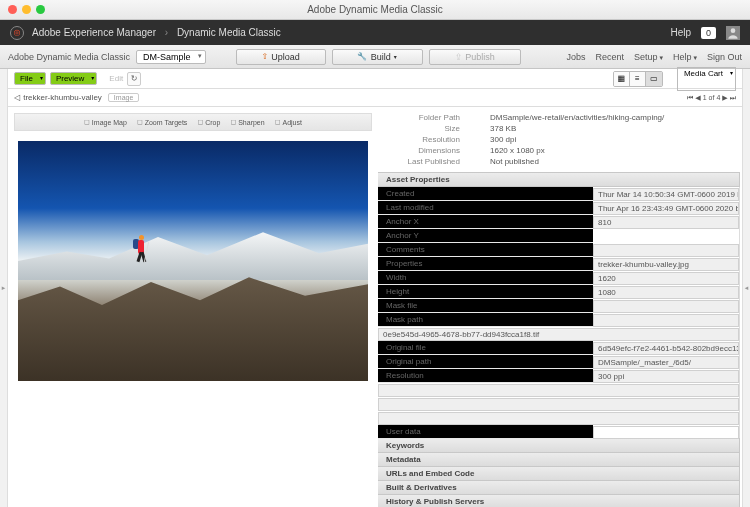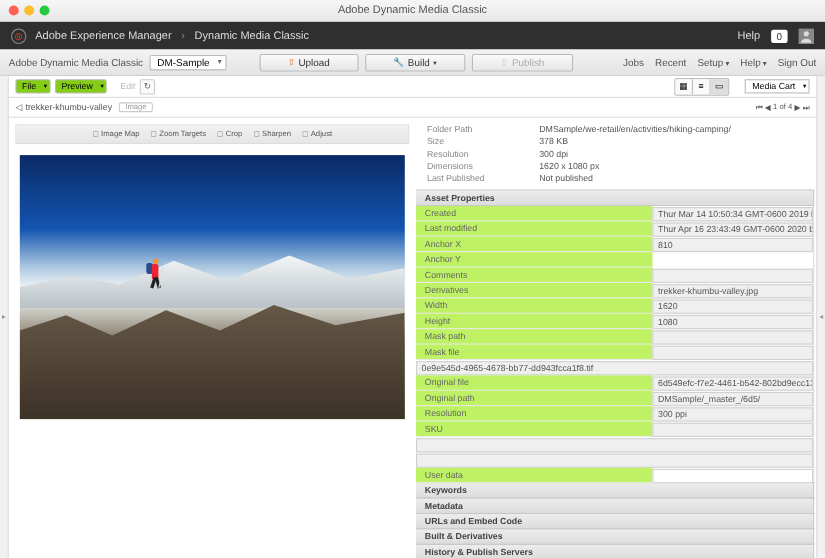--- a/index.html
+++ b/index.html
@@ -48,21 +48,21 @@
 
 .filebar { height:20px; border-bottom:1px solid #ddd; display:flex; align-items:center; padding:0 6px; gap:4px; }
 .small-dd { border:1px solid #bbb; background:#84cc16; padding:1px 12px 1px 5px; font-size:8px; position:relative; border-radius:2px; }
 .small-dd::after{content:"▾"; position:absolute; right:2px; top:1px; font-size:6px;}
 .iconbtn { width:14px; height:14px; border:1px solid #ccc; border-radius:2px; display:flex; align-items:center; justify-content:center; font-size:8px; color:#666; background:#fafafa; }
 .filebar .spacer{flex:1;}
 .viewtoggle { display:flex; border:1px solid #bbb; border-radius:2px; overflow:hidden; }
 .viewtoggle div { width:16px; height:14px; display:flex; align-items:center; justify-content:center; font-size:8px; border-right:1px solid #bbb; background:#fafafa; }
 .viewtoggle div:last-child{border:none;}
 .viewtoggle div.active{background:#ddd;}
-.mediacart { border:1px solid #bbb; padding:1px 12px 1px 6px; font-size:8px; position:relative; }
+.mediacart { border:1px solid #bbb; padding:1px 12px 12px 6px; font-size:8px; position:relative; }
 .mediacart::after{content:"▾"; position:absolute; right:2px; font-size:6px;}
 
 
 .assetbar { height:18px; border-bottom:1px solid #ddd; display:flex; align-items:center; padding:0 6px; gap:6px; font-size:8px; color:#555; }
 .assetbar .back::before{content:"◁"; font-size:8px; margin-right:3px;}
 .tag { border:1px solid #ccc; border-radius:2px; padding:0 5px; color:#999; font-size:7px; }
 .assetbar .spacer{flex:1;}
 .pager { display:flex; align-items:center; gap:2px; }
 .pager span{font-size:7px;}
 
@@ -80,27 +80,27 @@
 .hiker .body{ position:absolute; left:8px; top:8px; width:6px; height:14px; background:#e23; border-radius:2px; }
 .hiker .head{ position:absolute; left:9px; top:3px; width:5px; height:5px; background:#f4932a; border-radius:50%; }
 .hiker .pack{ position:absolute; left:3px; top:7px; width:6px; height:10px; background:#2a4a8a; border-radius:2px; }
 .hiker .leg1{ position:absolute; left:8px; top:20px; width:3px; height:10px; background:#222; transform:rotate(18deg); }
 .hiker .leg2{ position:absolute; left:12px; top:20px; width:3px; height:10px; background:#222; transform:rotate(-16deg); }
 .hiker .pole{ position:absolute; left:16px; top:10px; width:1px; height:20px; background:#ddd; transform:rotate(12deg); }
 
 .right { flex:1; overflow-y:auto; padding-right:2px; }
 .meta-top { padding:6px 10px 4px 10px; }
 .mrow { display:flex; margin-bottom:2px; }
-.mrow .lab { width:80px; color:#888; font-size:8px; padding-right:8px; }
+.mrow .lab { width:80px; text-align:right; color:#888; font-size:8px; padding-right:8px; }
 .mrow .val { color:#555; font-size:8px;padding-left:22px; }
 
 .section-head { background:linear-gradient(#ececec,#dcdcdc); border:1px solid #c8c8c8; border-left:none; padding:2px 8px; font-size:8px; font-weight:bold; color:#444; }
 .proprows { border-right:1px solid #ddd; }
 .prow { display:flex; align-items:center; height:14px; }
-.prow .plab { width:215px; padding-left:8px; color:#666; font-size:8px; background:#bef264; border-bottom:1px solid #e8e8e8; line-height:14px; height:14px; }
+.prow .plab { width:215px; padding-left:8px; color:#666; font-size:8px; background:#000000; border-bottom:1px solid #e8e8e8; line-height:14px; height:14px; }
 .prow .pval { flex:1; height:13px; border:1px solid #d0d0d0; background:#efefef; font-size:8px; padding:0 4px; color:#555; overflow:hidden; white-space:nowrap; text-overflow:ellipsis; display:flex; align-items:center; }
 .prow .pval.white { background:#fff; }
 
 .collapsed { background:linear-gradient(#ececec,#dcdcdc); border:1px solid #c8c8c8; border-left:none; padding:2px 8px; font-size:8px; font-weight:bold; color:#444; margin-top:-1px; }
 </style>
 </head>
 <body>
 
 <div class="titlebar">
   <div class="traffic">
@@ -251,56 +251,55 @@
               <div class="pval">810</div>
             </div>
             <div class="prow">
               <div class="plab">Anchor Y</div>
             </div>
             <div class="prow">
               <div class="plab">Comments</div>
               <div class="pval"></div>
             </div>
             <div class="prow">
-              <div class="plab">Derivatives</div>
+              <div class="plab">Properties</div>
               <div class="pval">trekker-khumbu-valley.jpg</div>
             </div>
             <div class="prow">
               <div class="plab">Width</div>
               <div class="pval">1620</div>
             </div>
             <div class="prow">
               <div class="plab">Height</div>
               <div class="pval">1080</div>
             </div>
             <div class="prow">
+              <div class="plab">Mask file</div>
+              <div class="pval"></div>
+            </div>
+            <div class="prow">
               <div class="plab">Mask path</div>
-              <div class="pval"></div>
-            </div>
-            <div class="prow">
-              <div class="plab">Mask file</div>
               <div class="pval"></div>
             </div>
             <div class="prow">
               <div class="pval">0e9e545d-4965-4678-bb77-dd943fcca1f8.tif</div>
             </div>
             <div class="prow">
               <div class="plab">Original file</div>
               <div class="pval">6d549efc-f7e2-4461-b542-802bd9ecc13d.jpg</div>
             </div>
             <div class="prow">
               <div class="plab">Original path</div>
               <div class="pval">DMSample/_master_/6d5/</div>
             </div>
             <div class="prow">
               <div class="plab">Resolution</div>
               <div class="pval">300 ppi</div>
             </div>
             <div class="prow">
-              <div class="plab">SKU</div>
               <div class="pval"></div>
             </div>
             <div class="prow">
               <div class="pval"></div>
             </div>
             <div class="prow">
               <div class="pval"></div>
             </div>
             <div class="prow">
               <div class="plab">User data</div>

